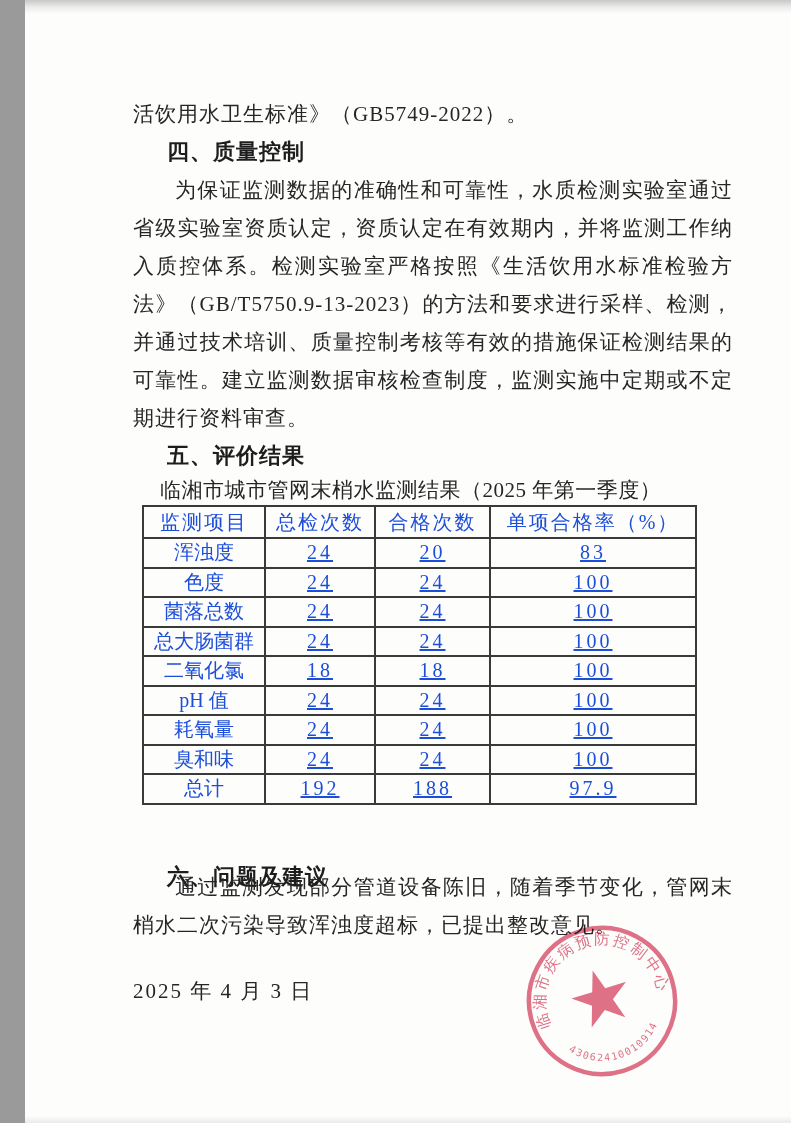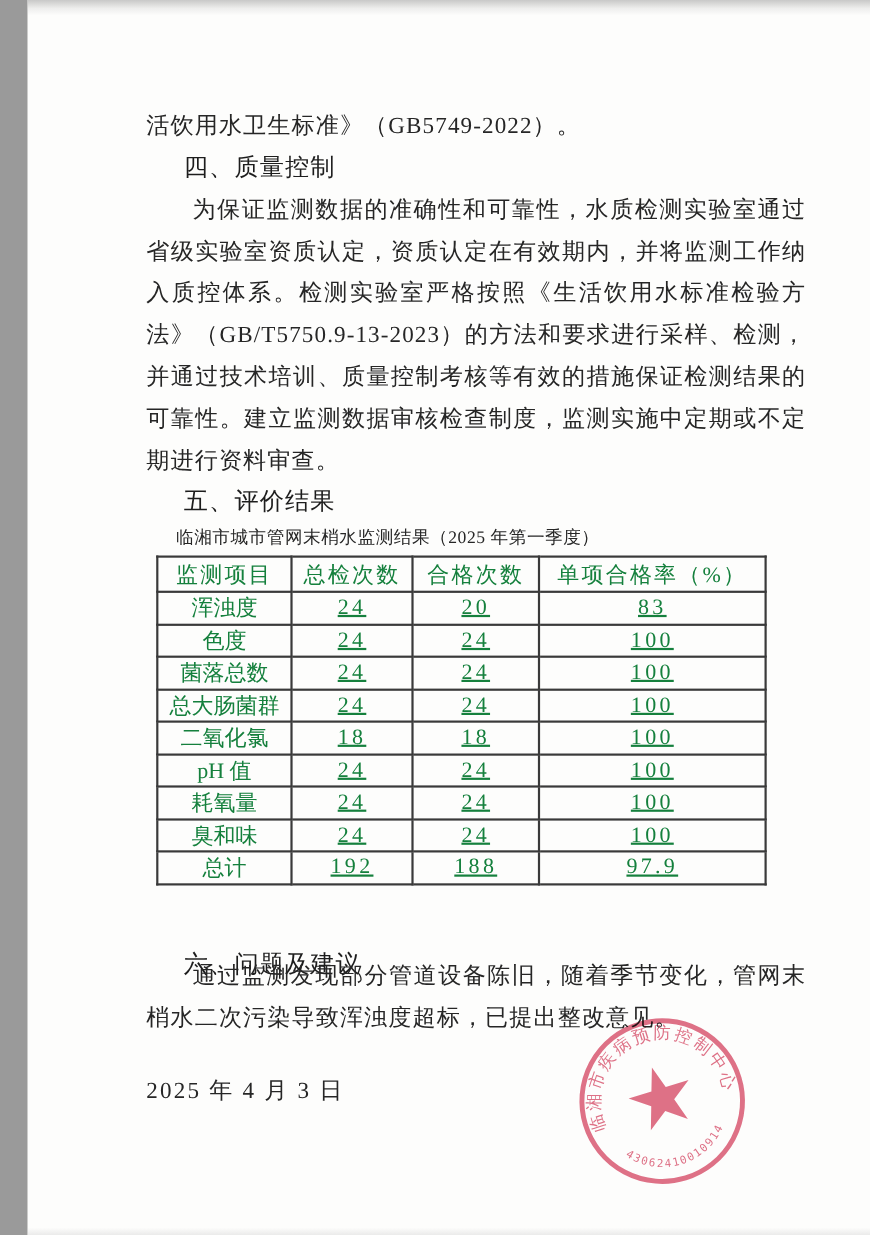--- a/index.html
+++ b/index.html
@@ -18,26 +18,26 @@
   .scan-right{position:absolute;right:0;top:0;width:9px;height:1123px;
     background:linear-gradient(to left,rgba(175,175,175,.38),rgba(255,255,255,0));}
   .scan-bottom{position:absolute;left:0;bottom:0;width:791px;height:7px;
     background:linear-gradient(to top,rgba(190,190,190,.30),rgba(255,255,255,0));}
 
   .content{position:absolute;left:108px;top:0;width:600px;}
   .tline{position:absolute;left:0;width:600px;font-size:21px;line-height:38px;letter-spacing:1px;}
   .para{position:absolute;left:0;width:600px;font-size:21px;line-height:38px;
     text-align:justify;text-indent:2em;letter-spacing:1px;}
   .hd{position:absolute;left:0;width:600px;font-size:22px;line-height:38px;
-    font-family:"Liberation Sans","DejaVu Sans",sans-serif;font-weight:400;
+    font-family:"Liberation Sans","DejaVu Sans",sans-serif;font-weight:700;
     text-indent:1.55em;letter-spacing:1px;color:#1d1d1d;}
-  .tbl-title{position:absolute;left:27px;top:475px;font-size:16px;line-height:30px;letter-spacing:.5px;}
+  .tbl-title{position:absolute;left:27px;top:475px;font-size:21px;line-height:30px;letter-spacing:.5px;}
 
   table.results{position:absolute;left:9px;top:505px;border-collapse:collapse;
-    table-layout:fixed;width:553px;font-size:20px;color:#15803d;}
+    table-layout:fixed;width:553px;font-size:20px;color:#1d4ed8;}
   table.results th,table.results td{
     border:2px solid #3a3a3a;text-align:center;vertical-align:middle;
     padding:0;font-weight:normal;overflow:hidden;white-space:nowrap;}
   table.results th{height:30px;letter-spacing:2px;}
   table.results td{height:27.5px;}
   table.results td.num{letter-spacing:3px;text-decoration:underline;}
 
   .date-line{position:absolute;left:0;top:972px;width:600px;font-size:21px;line-height:38px;
     padding-right:0;box-sizing:border-box;letter-spacing:2px;}
   .date-line span{display:inline-block;margin-right:57px;}

